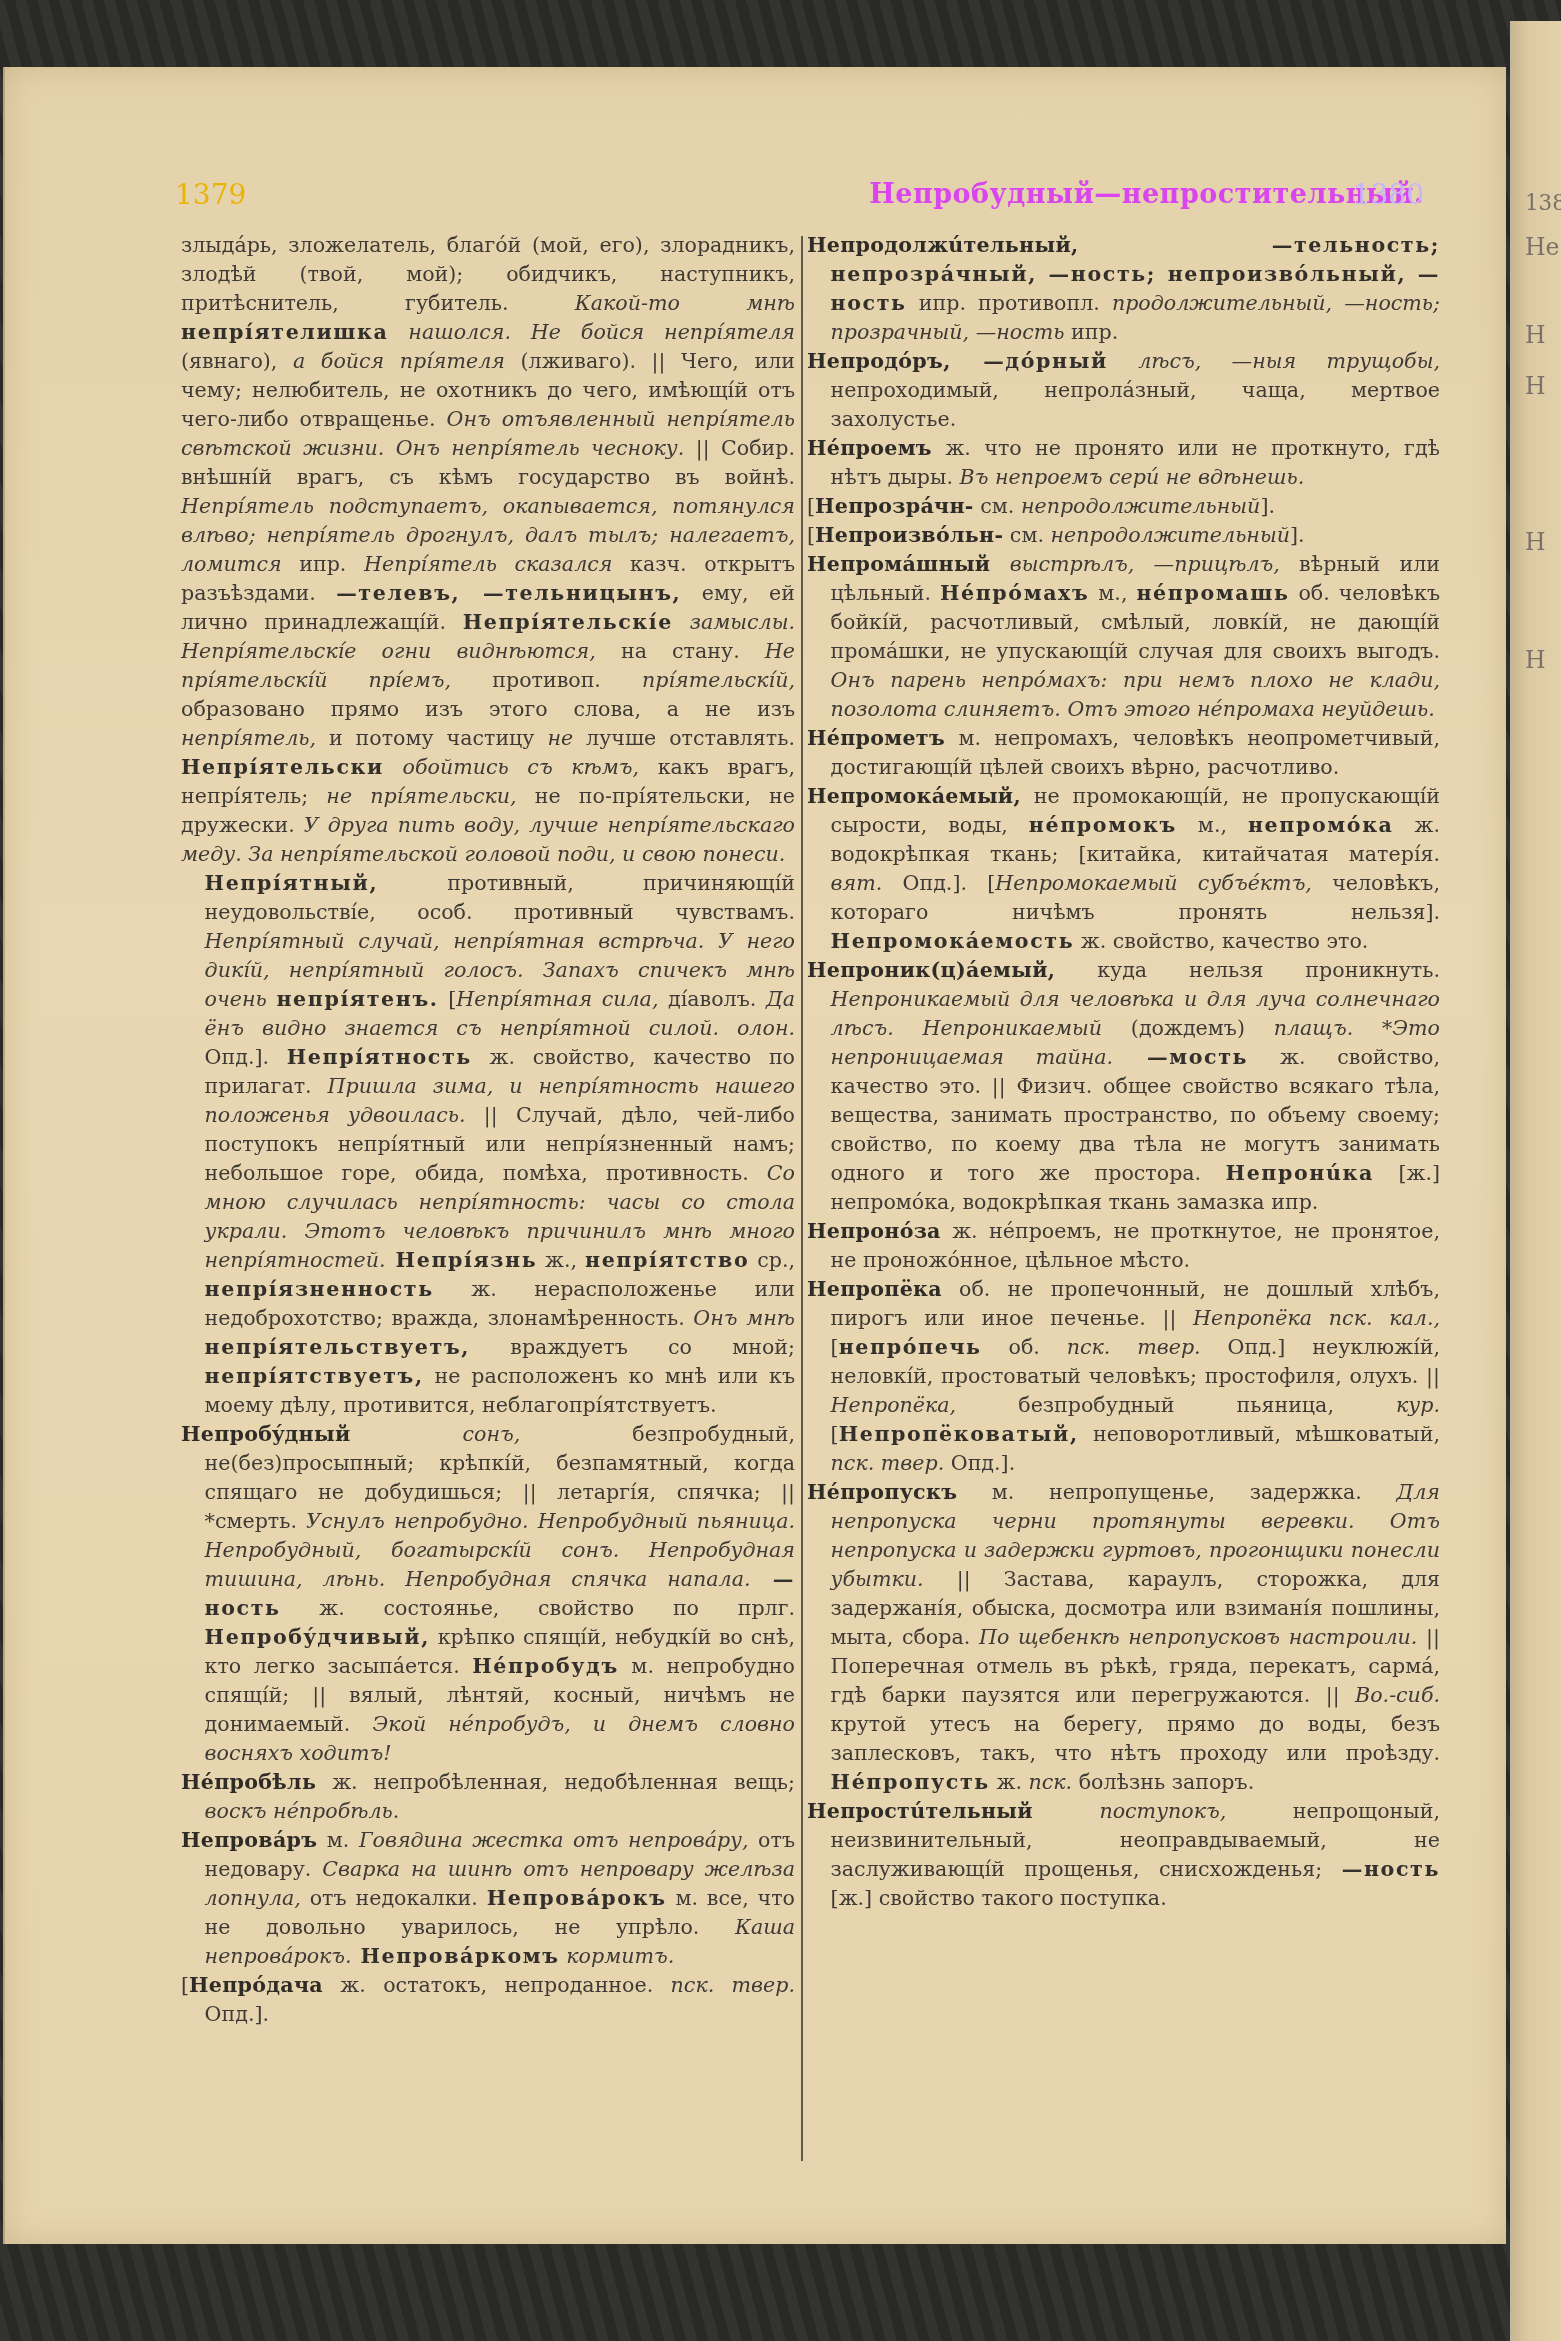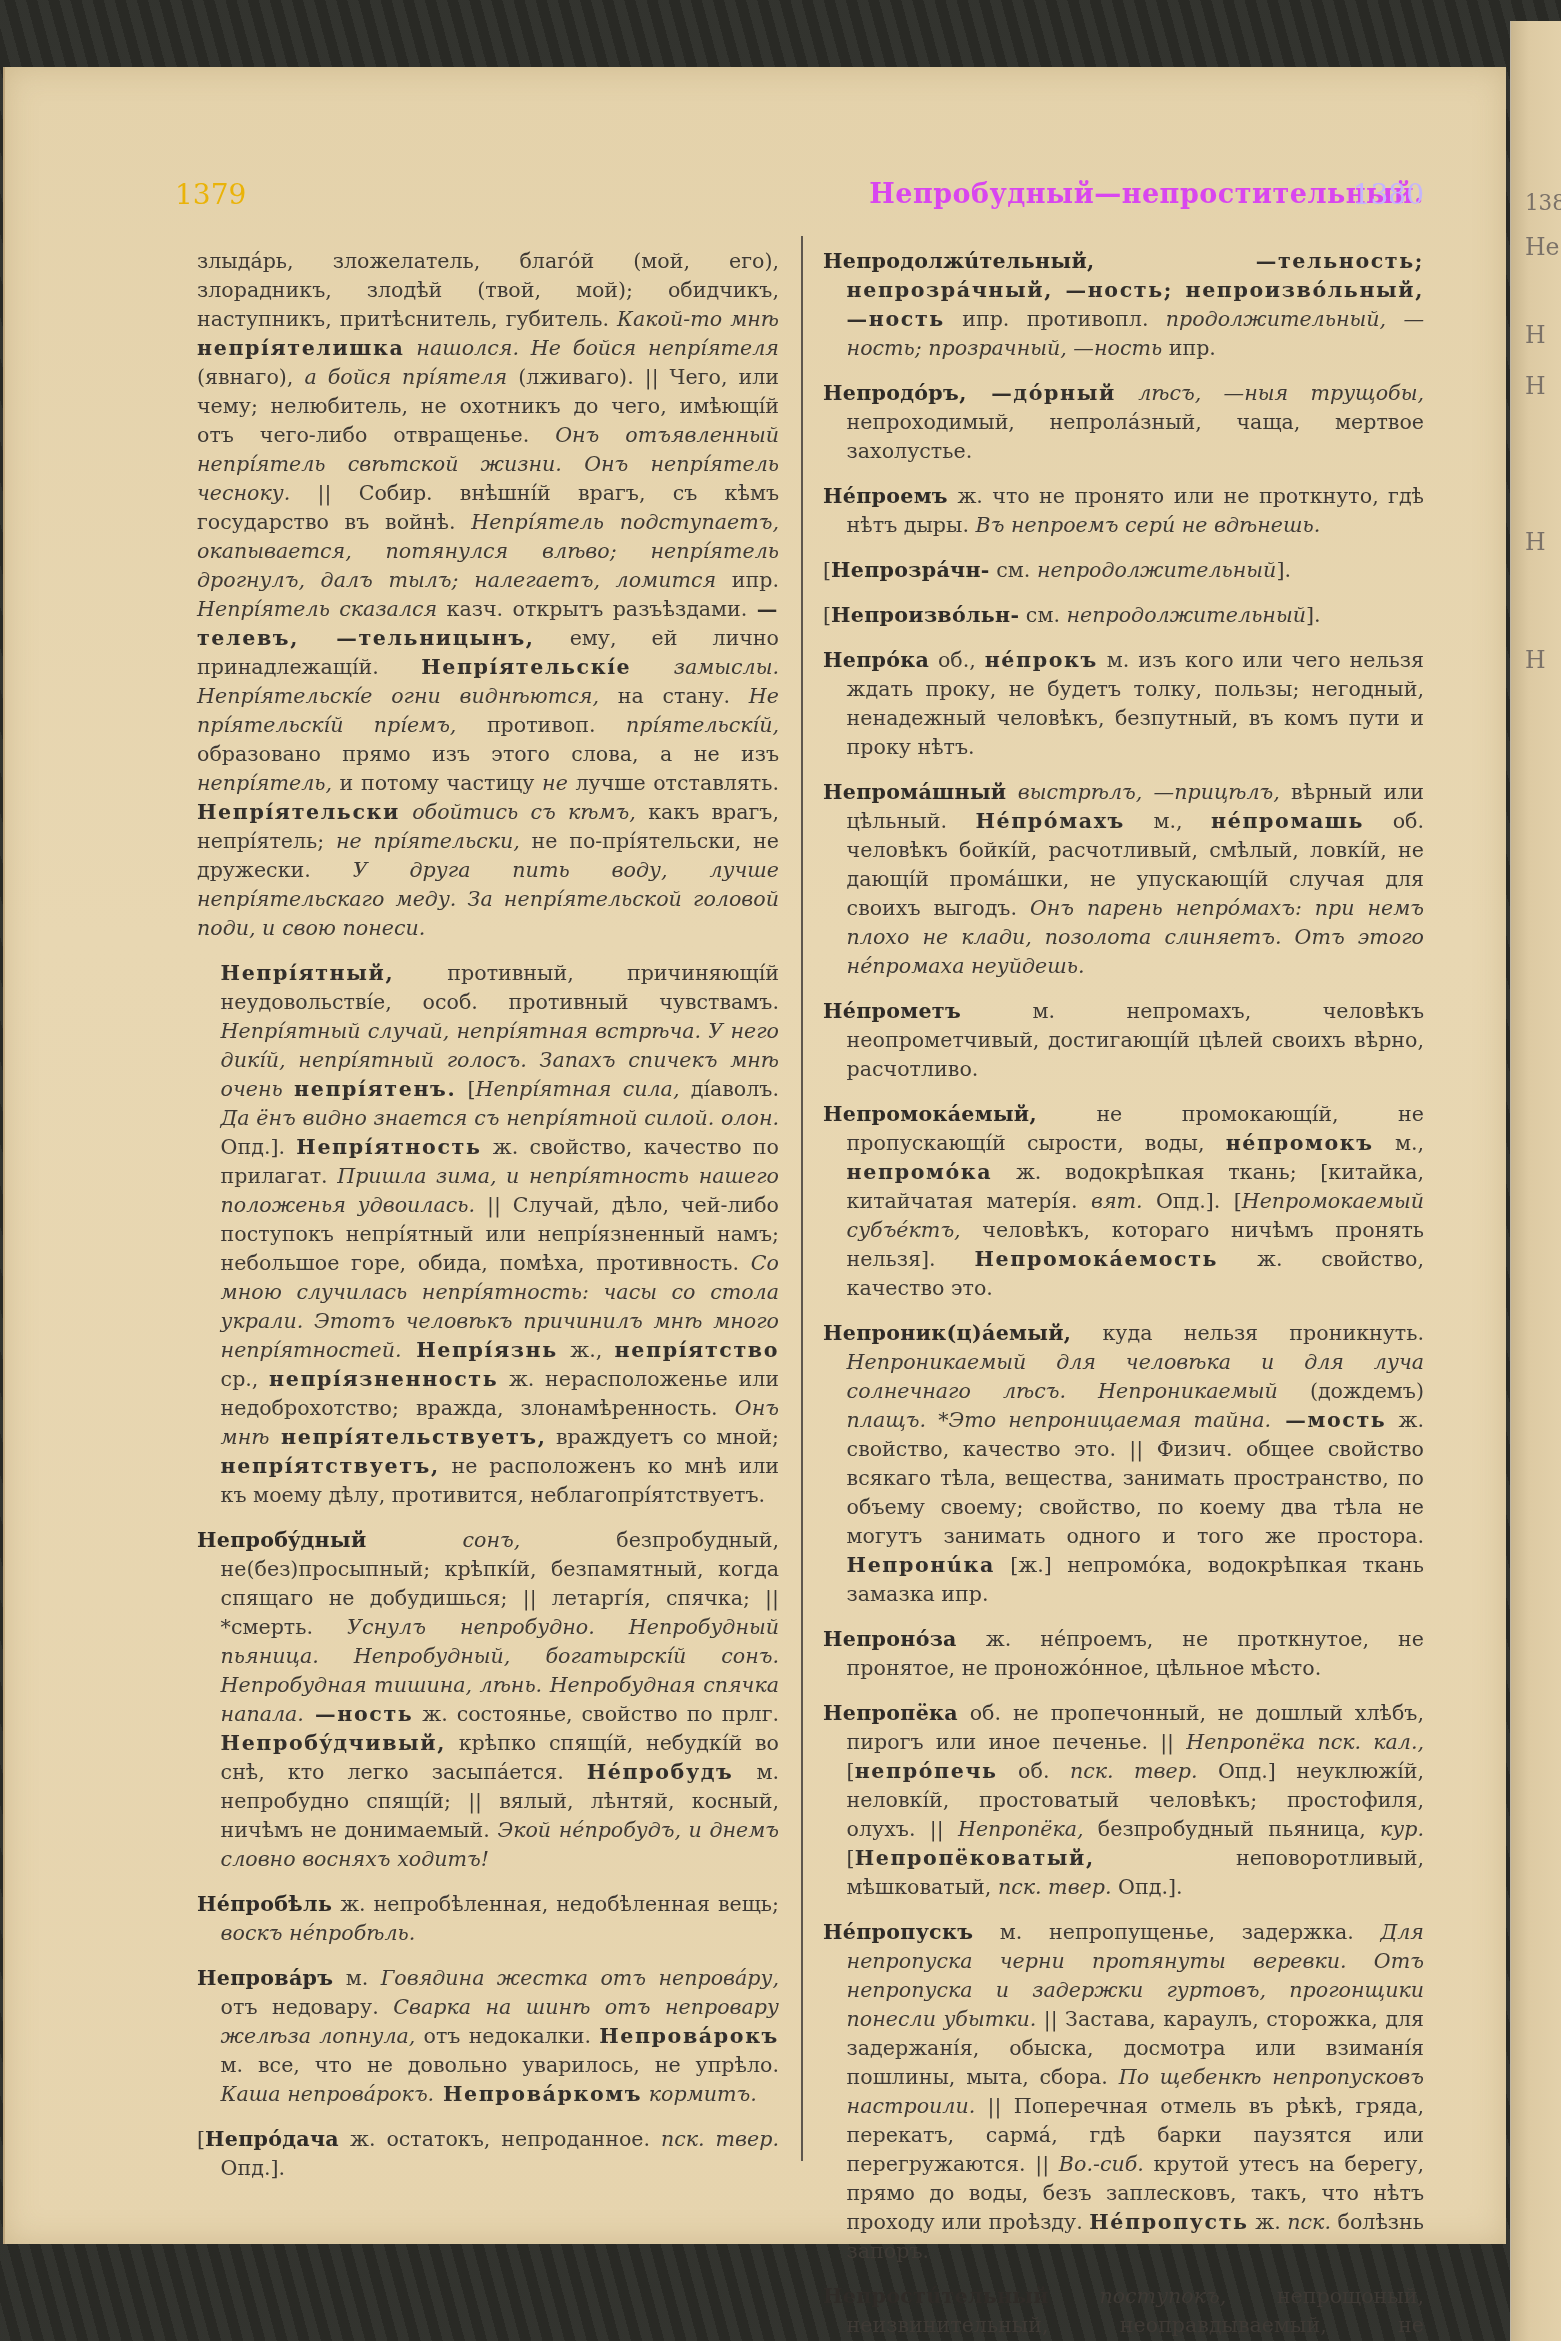--- a/index.html
+++ b/index.html
@@ -44,21 +44,21 @@
     position: absolute; top: 231px;
     font-size: 20.6px; line-height: 29px; text-align: justify;
     color: #3f3a35;
   }
   .col-left { left: 181px; width: 614px; }
   .col-right { left: 807px; width: 633px; }
   .col-rule {
     position: absolute; left: 801px; top: 236px; width: 1.6px; height: 1925px;
     background: #5e574e;
   }
-  .entry { margin: 16px; padding-left: 23.6px; text-indent: -23.6px; }
+  .entry { margin: 0; padding-left: 23.6px; text-indent: -23.6px; }
   .entry.cont { padding-left: 23.6px; text-indent: 0; }
   .head { font-weight: bold; color: #2f2b27; letter-spacing: 0.3px; }
   .sub { font-weight: bold; letter-spacing: 1.6px; color: #332f2b; }
   .it { font-style: italic; }
 </style>
 </head>
 <body>
 
 <div class="bg-texture"></div>
 
@@ -88,21 +88,20 @@
     <p class="entry"><span class="head">Нéпробѣль</span><span class=""> ж. непробѣленная, недобѣленная вещь; </span><span class="it">воскъ нéпробѣль.</span></p>
     <p class="entry"><span class="head">Непровáръ</span><span class=""> м. </span><span class="it">Говядина жестка отъ непровáру,</span><span class=""> отъ недовару. </span><span class="it">Сварка на шинѣ отъ непровару желѣза лопнула,</span><span class=""> отъ недокалки. </span><span class="sub">Непровáрокъ</span><span class=""> м. все, что не довольно уварилось, не упрѣло. </span><span class="it">Каша непровáрокъ.</span><span class="sub"> Непровáркомъ</span><span class="it"> кормитъ.</span></p>
     <p class="entry"><span class="">[</span><span class="head">Непрóдача</span><span class=""> ж. остатокъ, непроданное. </span><span class="it">пск. твер.</span><span class=""> Опд.].</span></p>
   </div>
 <div class="column col-right" id="col-right">
     <p class="entry"><span class="head">Непродолжúтельный,</span><span class="sub"> —тельность; непрозрáчный, —ность; непроизвóльный, —ность</span><span class=""> ипр. противопл. </span><span class="it">продолжительный, —ность; прозрачный, —ность</span><span class=""> ипр.</span></p>
     <p class="entry"><span class="head">Непродóръ,</span><span class="sub"> —дóрный</span><span class="it"> лѣсъ, —ныя трущобы,</span><span class=""> непроходимый, непролáзный, чаща, мертвое захолустье.</span></p>
     <p class="entry"><span class="head">Нéпроемъ</span><span class=""> ж. что не пронято или не проткнуто, гдѣ нѣтъ дыры. </span><span class="it">Въ непроемъ серú не вдѣнешь.</span></p>
     <p class="entry"><span class="">[</span><span class="head">Непрозрáчн-</span><span class=""> см. </span><span class="it">непродолжительный</span><span class="">].</span></p>
     <p class="entry"><span class="">[</span><span class="head">Непроизвóльн-</span><span class=""> см. </span><span class="it">непродолжительный</span><span class="">].</span></p>
-    <p class="entry"><span class="head">Непрóка</span><span class=""> об., </span><span class="sub">нéпрокъ</span><span class=""> м. изъ кого или чего нельзя ждать проку, не будетъ толку, пользы; негодный, ненадежный человѣкъ, безпутный, въ комъ пути и проку нѣтъ.</span></p>
     <p class="entry"><span class="head">Непромáшный</span><span class="it"> выстрѣлъ, —прицѣлъ,</span><span class=""> вѣрный или цѣльный. </span><span class="sub">Нéпрóмахъ</span><span class=""> м., </span><span class="sub">нéпромашь</span><span class=""> об. человѣкъ бойкíй, расчотливый, смѣлый, ловкíй, не дающíй промáшки, не упускающíй случая для своихъ выгодъ. </span><span class="it">Онъ парень непрóмахъ: при немъ плохо не клади, позолота слиняетъ. Отъ этого нéпромаха неуйдешь.</span></p>
     <p class="entry"><span class="head">Нéпрометъ</span><span class=""> м. непромахъ, человѣкъ неопрометчивый, достигающíй цѣлей своихъ вѣрно, расчотливо.</span></p>
     <p class="entry"><span class="head">Непромокáемый,</span><span class=""> не промокающíй, не пропускающíй сырости, воды, </span><span class="sub">нéпромокъ</span><span class=""> м., </span><span class="sub">непромóка</span><span class=""> ж. водокрѣпкая ткань; [китайка, китайчатая матерíя. </span><span class="it">вят.</span><span class=""> Опд.]. [</span><span class="it">Непромокаемый субъéктъ,</span><span class=""> человѣкъ, котораго ничѣмъ пронять нельзя]. </span><span class="sub">Непромокáемость</span><span class=""> ж. свойство, качество это.</span></p>
     <p class="entry"><span class="head">Непроник(ц)áемый,</span><span class=""> куда нельзя проникнуть. </span><span class="it">Непроникаемый для человѣка и для луча солнечнаго лѣсъ. Непроникаемый</span><span class=""> (дождемъ) </span><span class="it">плащъ. *Это непроницаемая тайна.</span><span class="sub"> —мость</span><span class=""> ж. свойство, качество это. || Физич. общее свойство всякаго тѣла, вещества, занимать пространство, по объему своему; свойство, по коему два тѣла не могутъ занимать одного и того же простора. </span><span class="sub">Непронúка</span><span class=""> [ж.] непромóка, водокрѣпкая ткань замазка ипр.</span></p>
     <p class="entry"><span class="head">Непронóза</span><span class=""> ж. нéпроемъ, не проткнутое, не пронятое, не проножóнное, цѣльное мѣсто.</span></p>
     <p class="entry"><span class="head">Непропёка</span><span class=""> об. не пропечонный, не дошлый хлѣбъ, пирогъ или иное печенье. || </span><span class="it">Непропёка пск. кал.,</span><span class=""> [</span><span class="sub">непрóпечь</span><span class=""> об. </span><span class="it">пск. твер.</span><span class=""> Опд.] неуклюжíй, неловкíй, простоватый человѣкъ; простофиля, олухъ. || </span><span class="it">Непропёка,</span><span class=""> безпробудный пьяница, </span><span class="it">кур.</span><span class=""> [</span><span class="sub">Непропёковатый,</span><span class=""> неповоротливый, мѣшковатый, </span><span class="it">пск. твер.</span><span class=""> Опд.].</span></p>
     <p class="entry"><span class="head">Нéпропускъ</span><span class=""> м. непропущенье, задержка. </span><span class="it">Для непропуска черни протянуты веревки. Отъ непропуска и задержки гуртовъ, прогонщики понесли убытки.</span><span class=""> || Застава, караулъ, сторожка, для задержанíя, обыска, досмотра или взиманíя пошлины, мыта, сбора. </span><span class="it">По щебенкѣ непропусковъ настроили.</span><span class=""> || Поперечная отмель въ рѣкѣ, гряда, перекатъ, сармá, гдѣ барки паузятся или перегружаются. || </span><span class="it">Во.-сиб.</span><span class=""> крутой утесъ на берегу, прямо до воды, безъ заплесковъ, такъ, что нѣтъ проходу или проѣзду. </span><span class="sub">Нéпропусть</span><span class=""> ж. </span><span class="it">пск.</span><span class=""> болѣзнь запоръ.</span></p>
     <p class="entry"><span class="head">Непростúтельный</span><span class="it"> поступокъ,</span><span class=""> непрощоный, неизвинительный, неоправдываемый, не заслуживающíй прощенья, снисхожденья; </span><span class="sub">—ность</span><span class=""> [ж.] свойство такого поступка.</span></p>
   </div>
 

